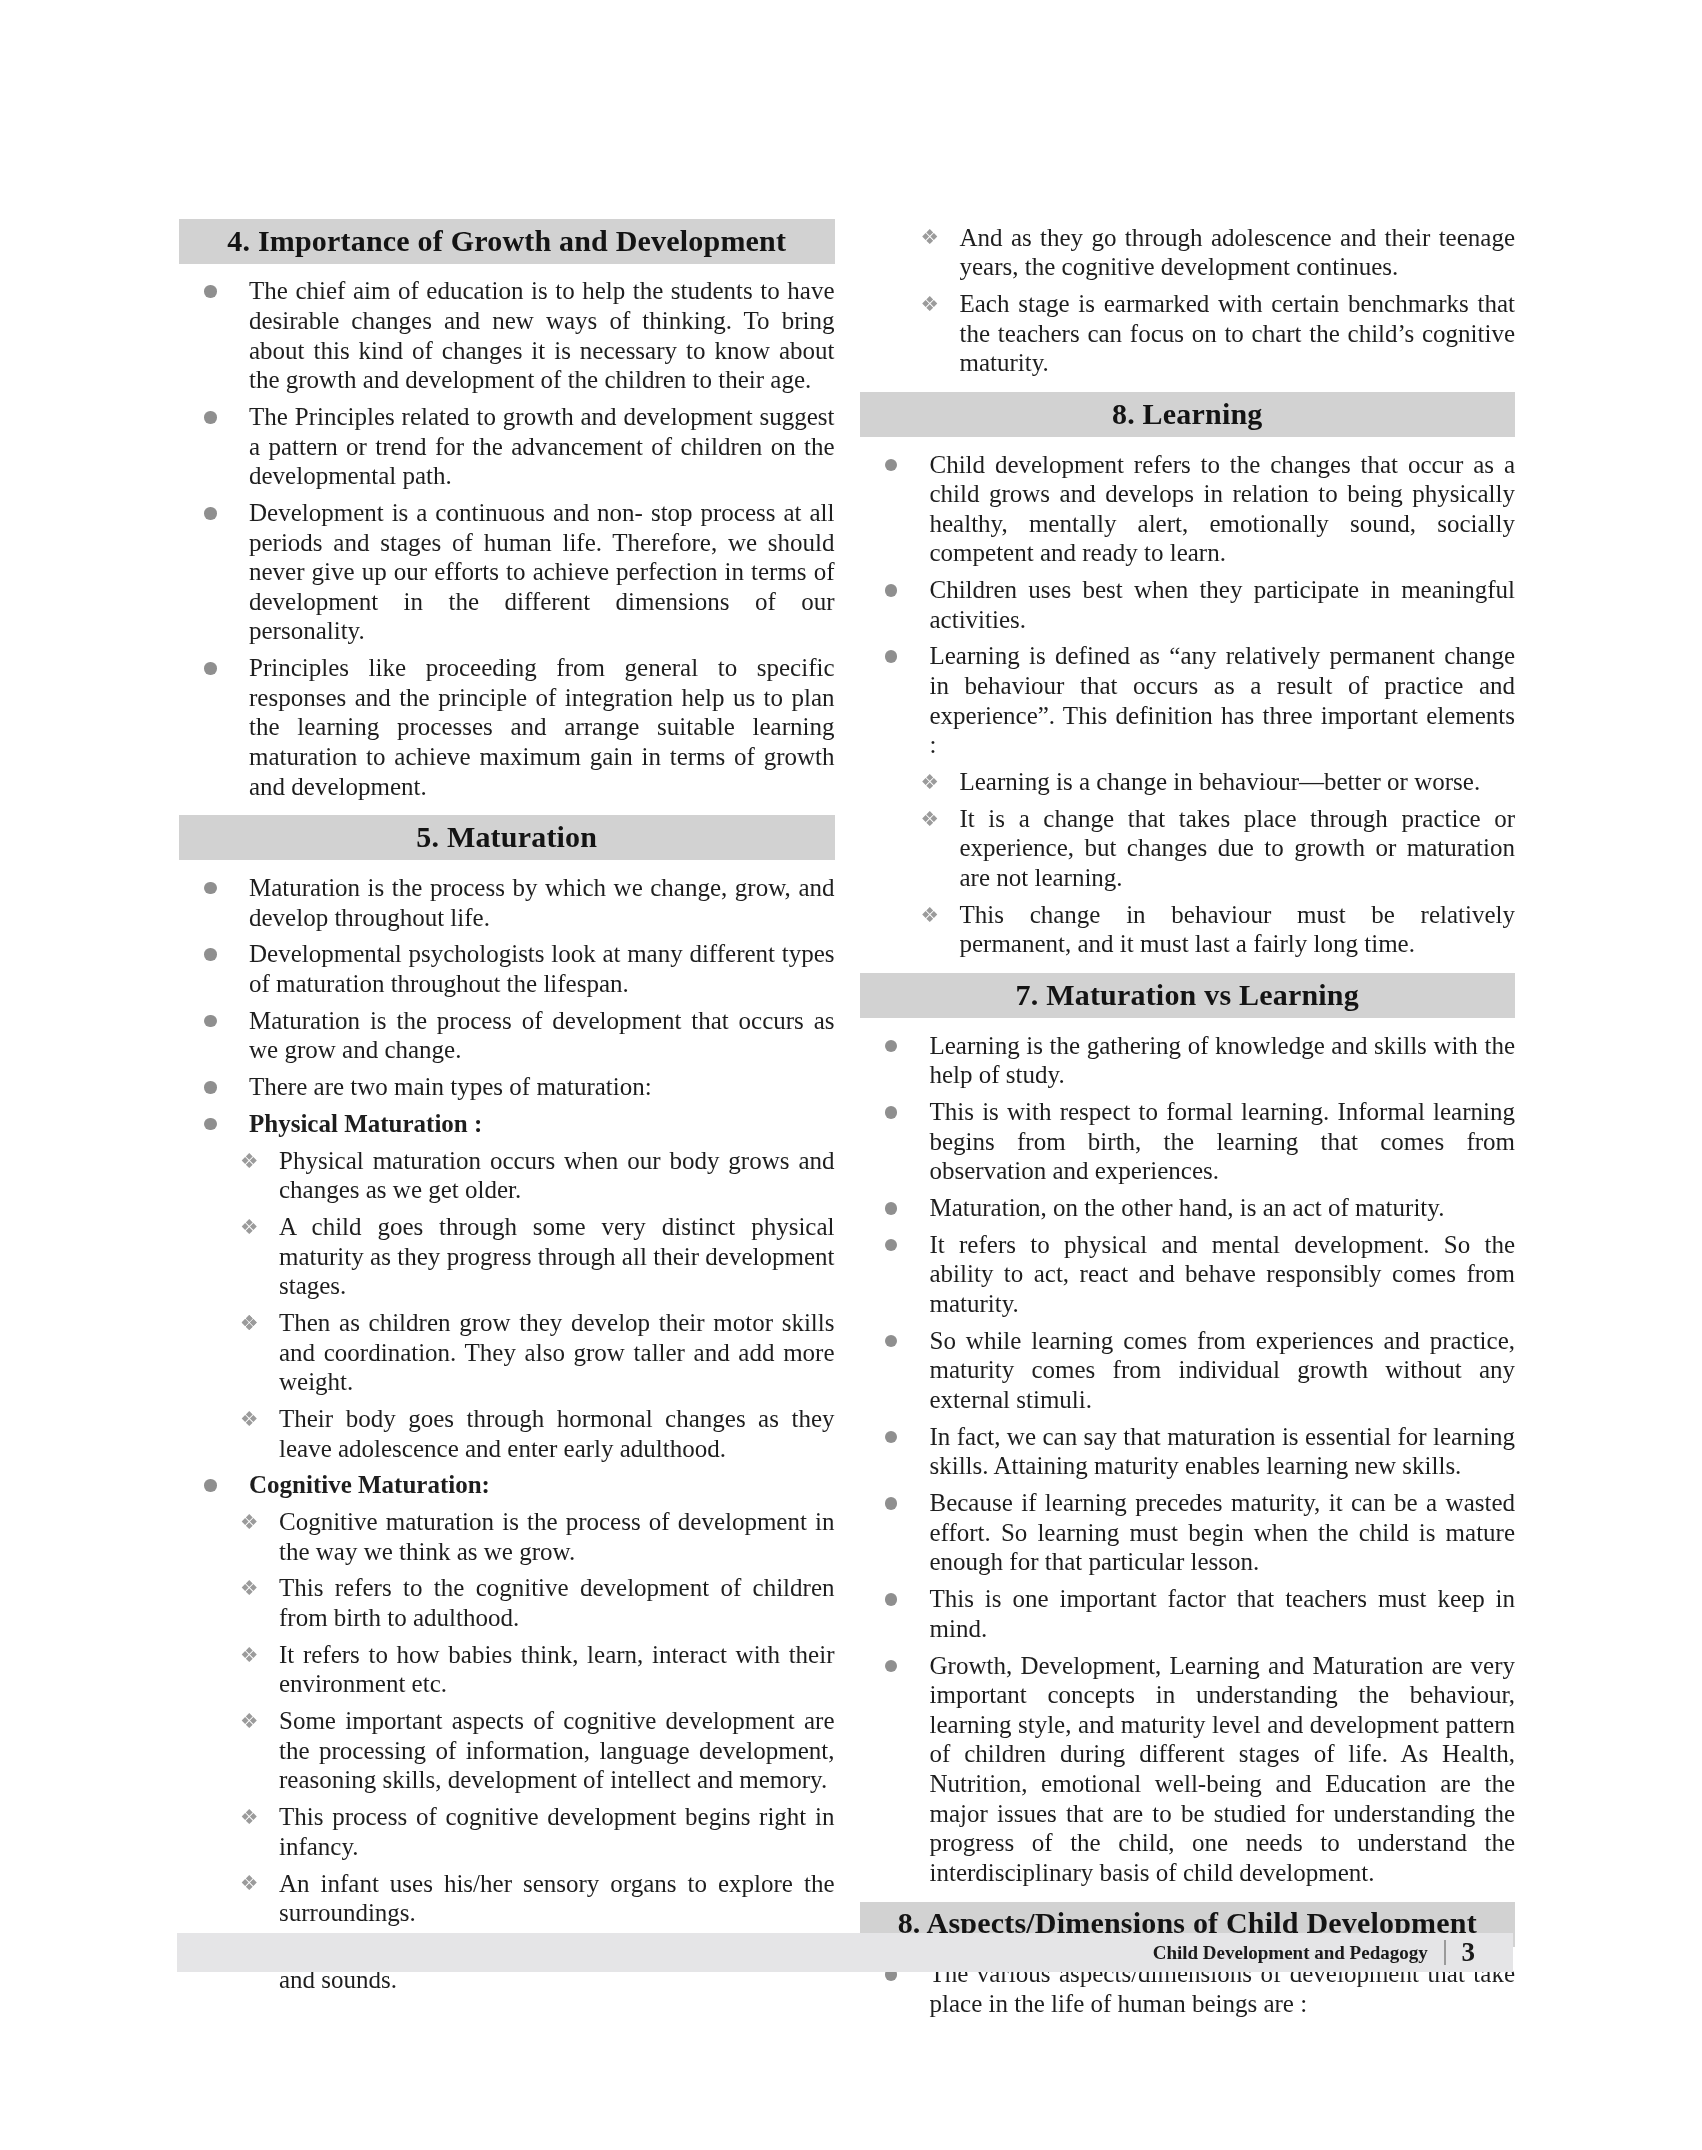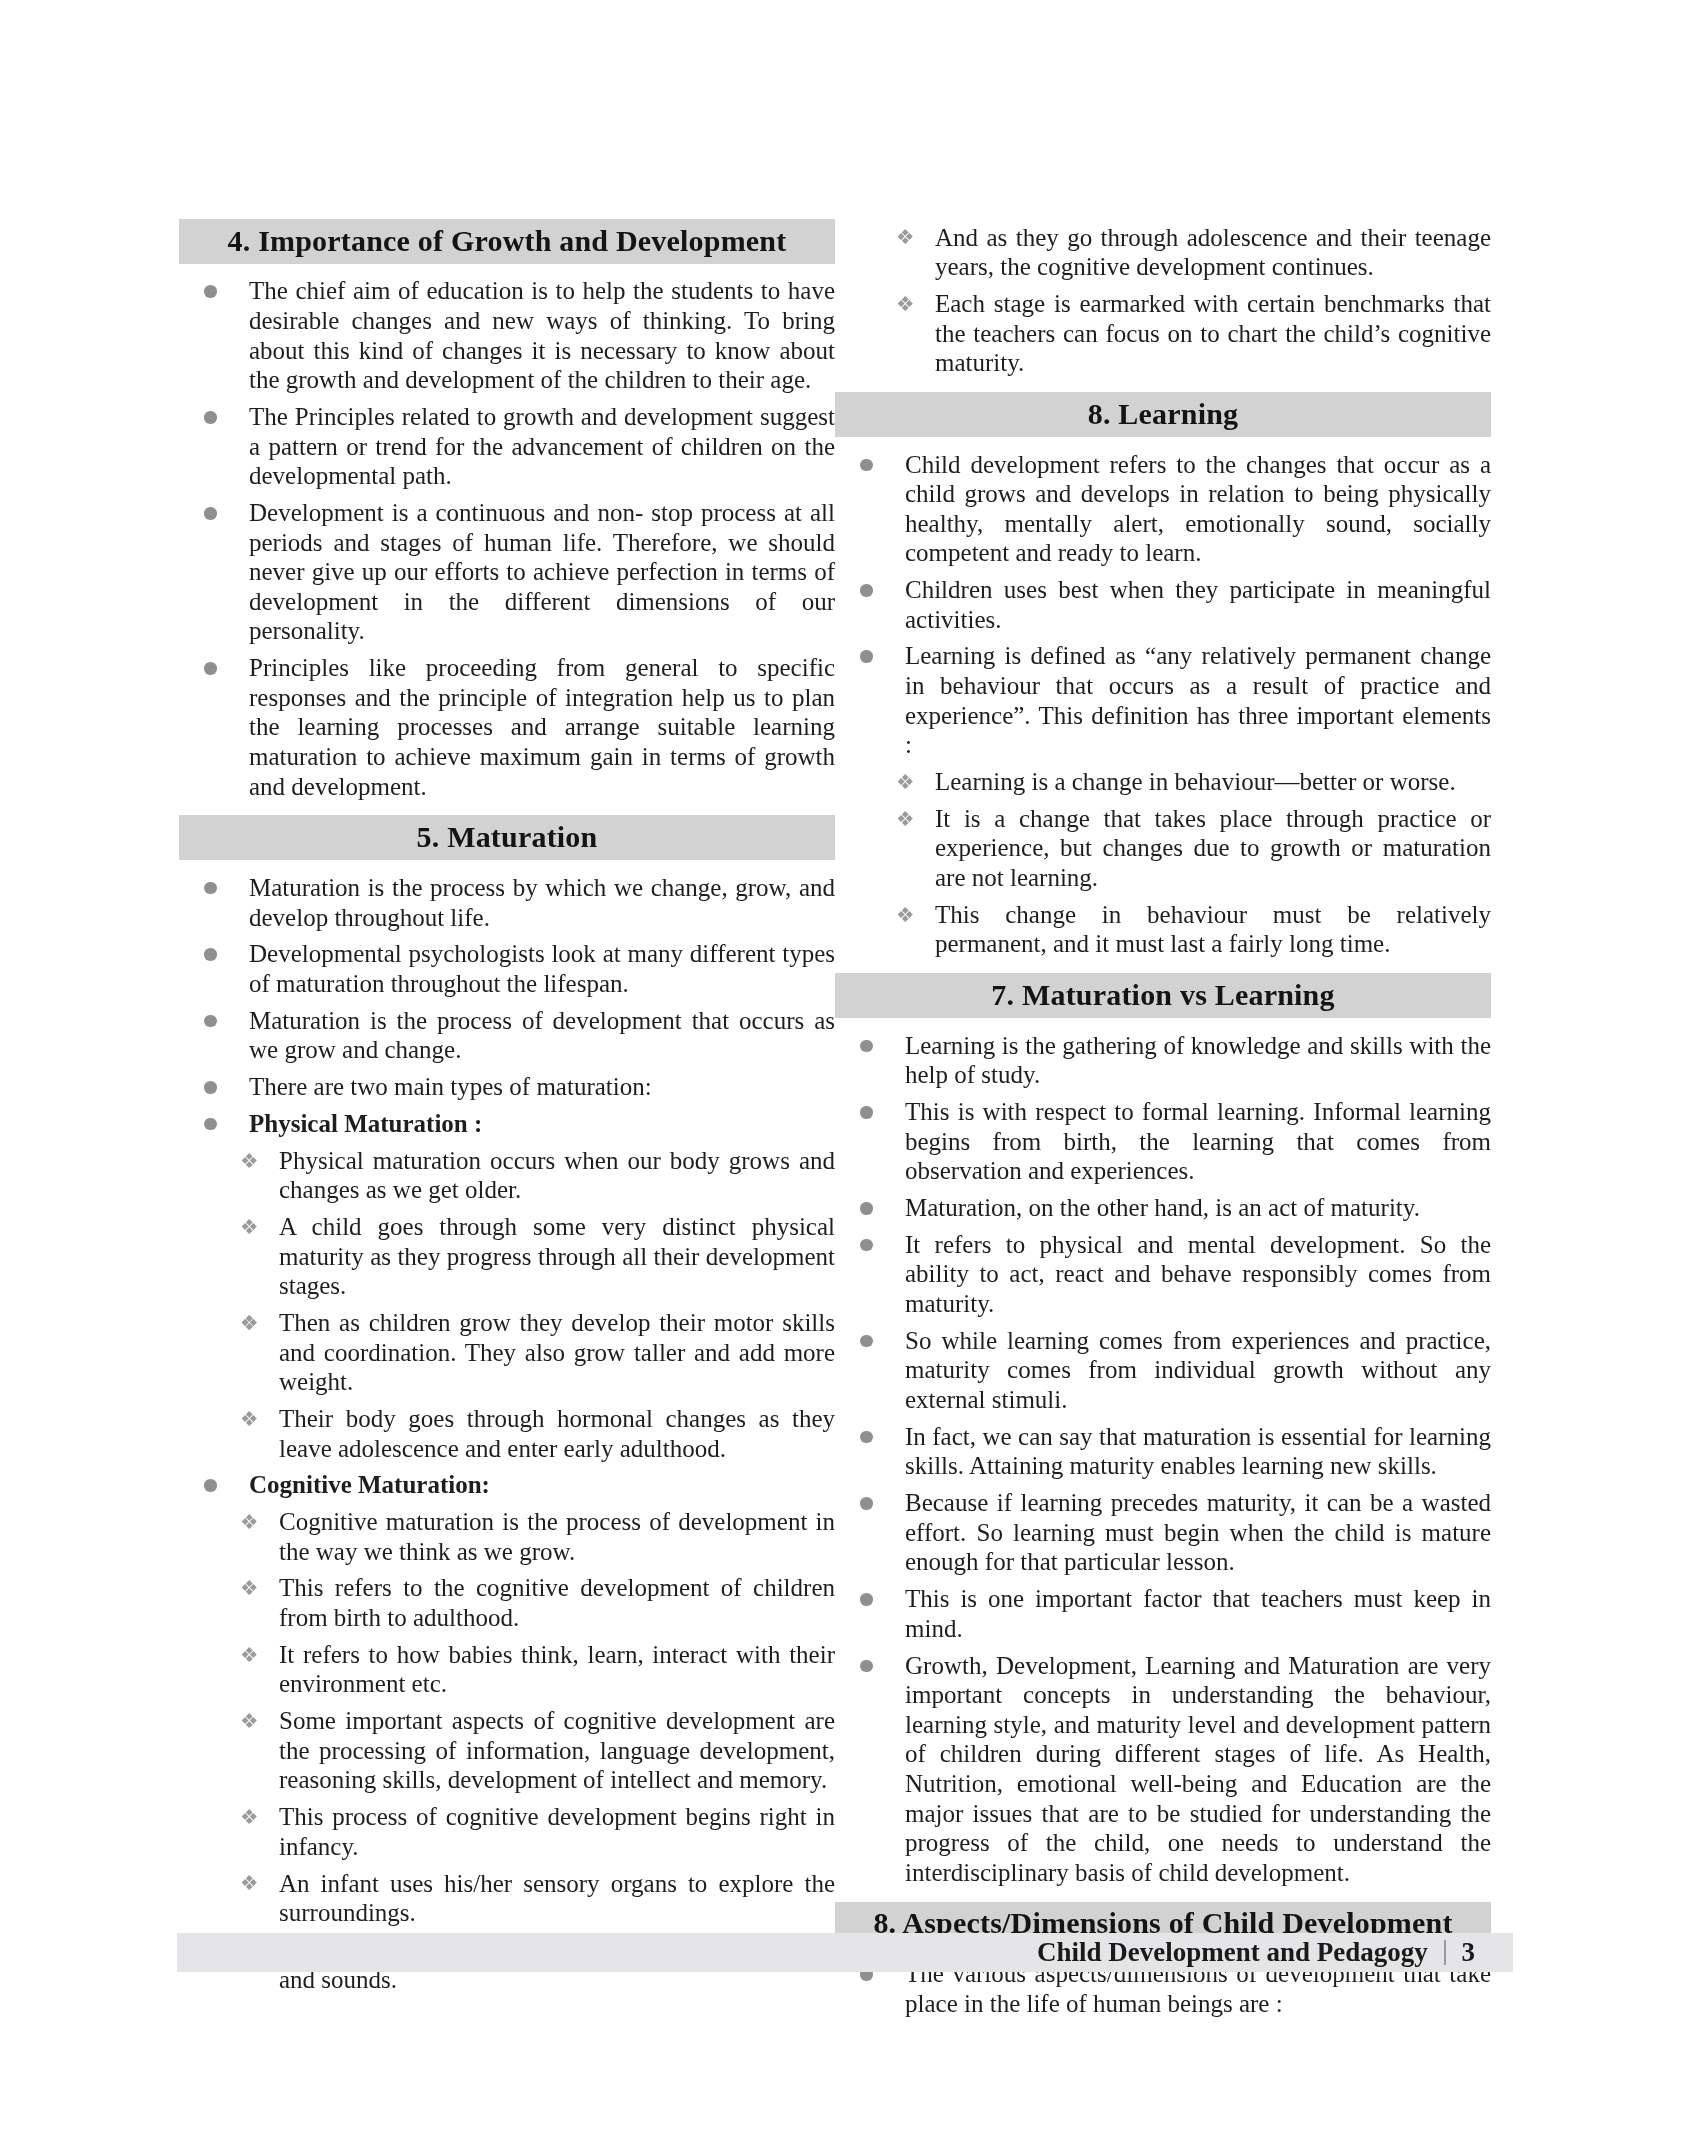--- a/index.html
+++ b/index.html
@@ -3,21 +3,21 @@
 <meta charset="utf-8">
 <style>
   html,body{margin:0;padding:0;background:#ffffff;}
   body{
     width:1703px;height:2150px;position:relative;overflow:hidden;
     font-family:"Liberation Serif","DejaVu Serif",serif;
     -webkit-font-smoothing:antialiased;
   }
   .content{
     position:absolute;left:179px;top:219px;width:1336px;
-    display:flex;font-family:Liberation Serif, serif;
+    display:flex;gap:25px;font-family:Liberation Serif, serif;
   }
   .col{width:656px;box-sizing:border-box;}
   .section-header{
     background:#d2d2d2;
     text-align:center;
     margin:14.3px 0 12.5px 0;
     padding:3.6px 0 5.4px 0;
   }
   .col .section-header:first-child{margin-top:0;}
   .section-header-text{
@@ -48,21 +48,21 @@
     font-size:20.6px;line-height:29.6px;
   }
   .txt{display:block;}
   .txt.bold{font-weight:bold;}
   .footer-bar{
     position:absolute;left:177px;top:1933px;width:1336px;height:39px;
     background:#e5e5e7;
     display:flex;align-items:center;justify-content:flex-end;
     box-sizing:border-box;padding-right:38px;
   }
-  .footer-title{font-weight:bold;font-size:27px;color:#1a1a1a;}
+  .footer-title{font-weight:bold;font-size:19px;color:#1a1a1a;}
   .footer-divider{width:1.8px;height:25px;background:#9a9a9a;margin:0 16px;}
   .footer-page{font-weight:bold;font-size:27px;color:#1a1a1a;}
 </style>
 </head>
 <body>
 
 <div class="page">
   <div class="content">
     <div class="col">
         <div class="section-header"><span class="section-header-text">4. Importance of Growth and Development</span></div>

